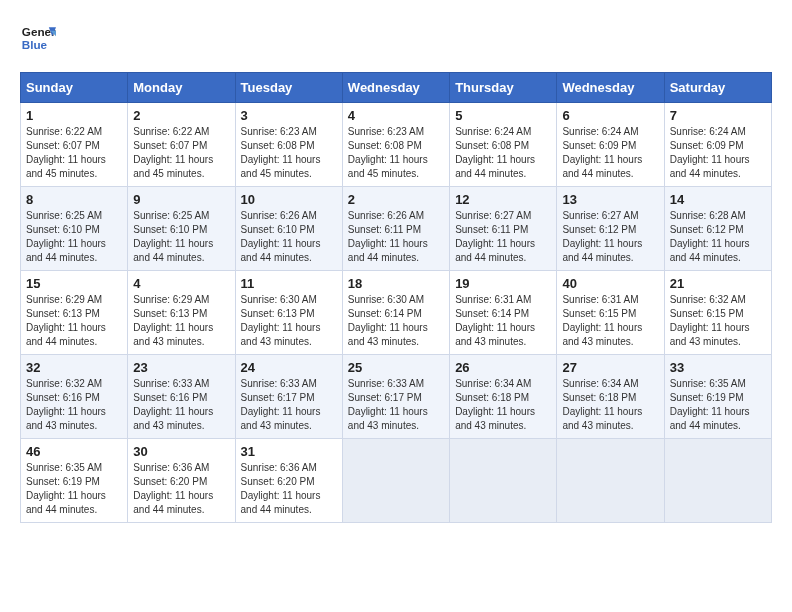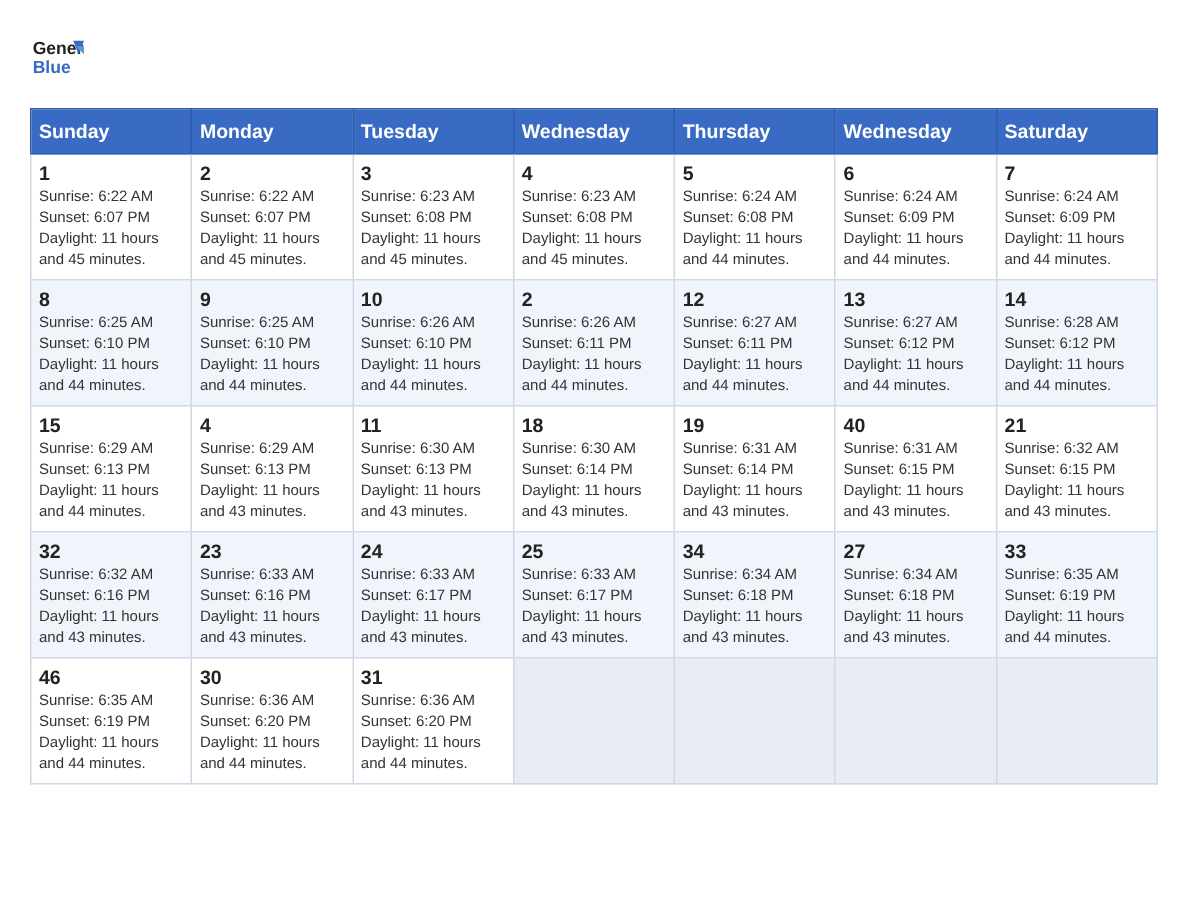--- a/index.html
+++ b/index.html
@@ -290,21 +290,21 @@
 and 43 minutes.</div>
         </td>
         <td>
           <span class="day-num">25</span>
           <div class="day-info" style="white-space: pre-line;">Sunrise: 6:33 AM
 Sunset: 6:17 PM
 Daylight: 11 hours
 and 43 minutes.</div>
         </td>
         <td>
-          <span class="day-num">34</span>
+          <span class="day-num">26</span>
           <div class="day-info" style="white-space: pre-line;">Sunrise: 6:34 AM
 Sunset: 6:18 PM
 Daylight: 11 hours
 and 43 minutes.</div>
         </td>
         <td>
           <span class="day-num">27</span>
           <div class="day-info" style="white-space: pre-line;">Sunrise: 6:34 AM
 Sunset: 6:18 PM
 Daylight: 11 hours

